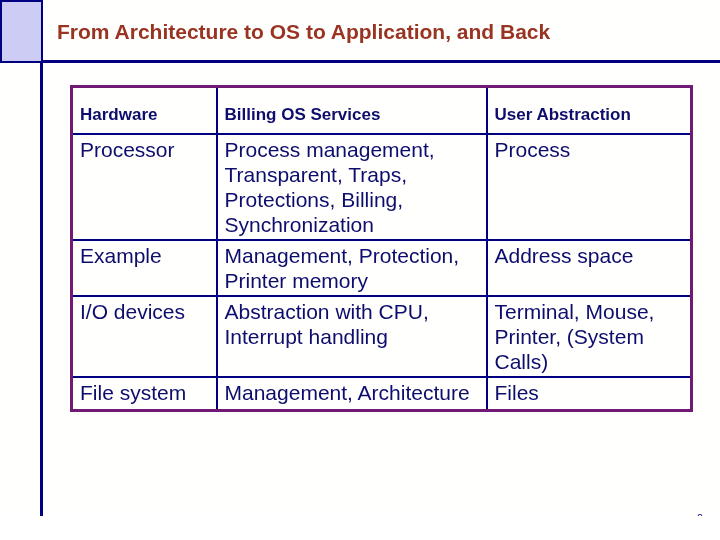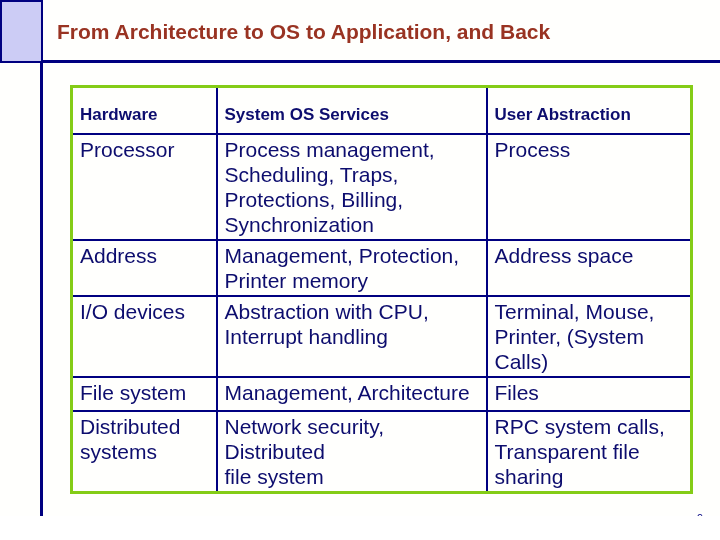--- a/index.html
+++ b/index.html
@@ -59,21 +59,21 @@
     white-space: nowrap;
   }
 
   table.os-table {
     position: absolute;
     left: 70px;
     top: 85px;
     width: 620px;
     border-collapse: collapse;
     table-layout: fixed;
-    border: 3px solid #84cc16;
+    border: 3px solid #701a75;
     color: #0d0d6e;
   }
   table.os-table col.c1 { width: 145px; }
   table.os-table col.c2 { width: 270px; }
   table.os-table col.c3 { width: 205px; }
 
   table.os-table th,
   table.os-table td {
     border: 2px solid #000080;
     padding: 2px 6px 2px 7px;
@@ -121,59 +121,50 @@
 
   <table class="os-table">
     <colgroup>
       <col class="c1">
         <col class="c2">
         <col class="c3">
     </colgroup>
     <thead>
       <tr>
         <th>Hardware</th>
-        <th>System OS Services</th>
+        <th>Billing OS Services</th>
         <th>User Abstraction</th>
       </tr>
     </thead>
     <tbody>
       <tr class="row-1">
         <td>Processor</td>
         <td>Process management,
-Scheduling, Traps,
+Transparent, Traps,
 Protections, Billing,
 Synchronization</td>
         <td>Process</td>
       </tr>
       <tr class="row-2">
-        <td>Address</td>
+        <td>Example</td>
         <td>Management, Protection,
 Printer memory</td>
         <td>Address space</td>
       </tr>
       <tr class="row-3">
         <td>I/O devices</td>
         <td>Abstraction with CPU,
 Interrupt handling</td>
         <td>Terminal, Mouse,
 Printer, (System
 Calls)</td>
       </tr>
       <tr class="row-4">
         <td>File system</td>
         <td>Management, Architecture</td>
         <td>Files</td>
       </tr>
-      <tr class="row-5">
-        <td>Distributed
-systems</td>
-        <td>Network security, Distributed
-file system</td>
-        <td>RPC system calls,
-Transparent file
-sharing</td>
-      </tr>
     </tbody>
   </table>
 
   <div class="page-number">9</div>
 
 </div>
 
 </body></html>

